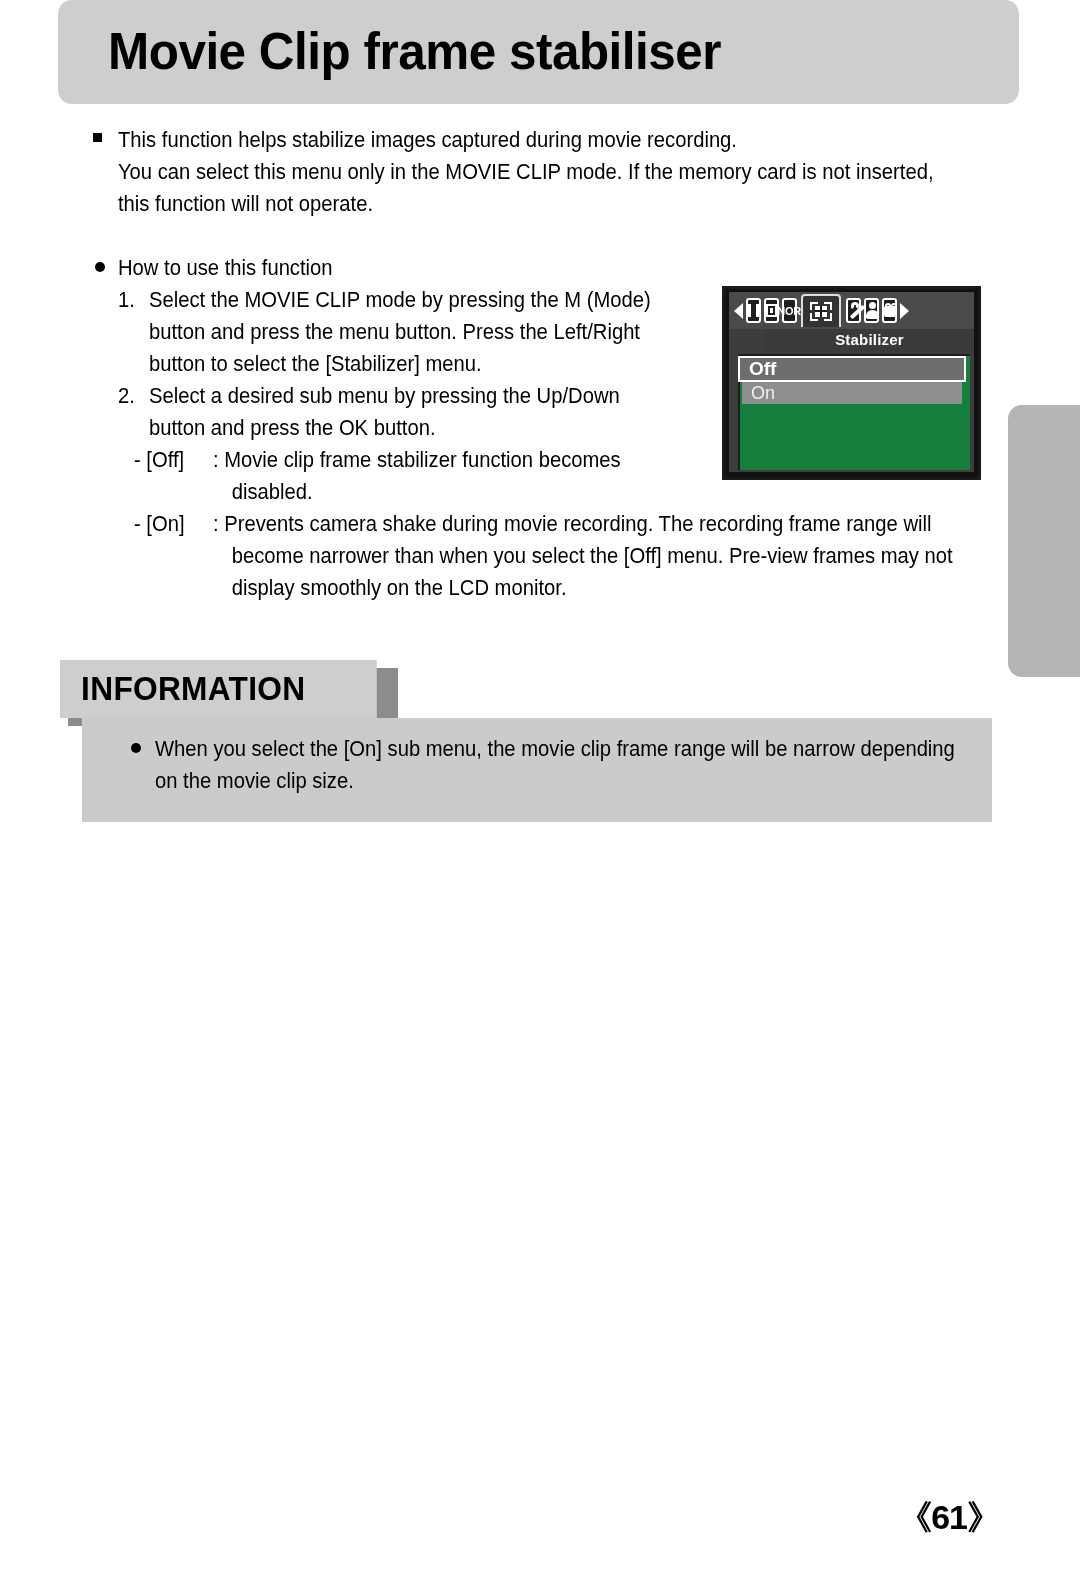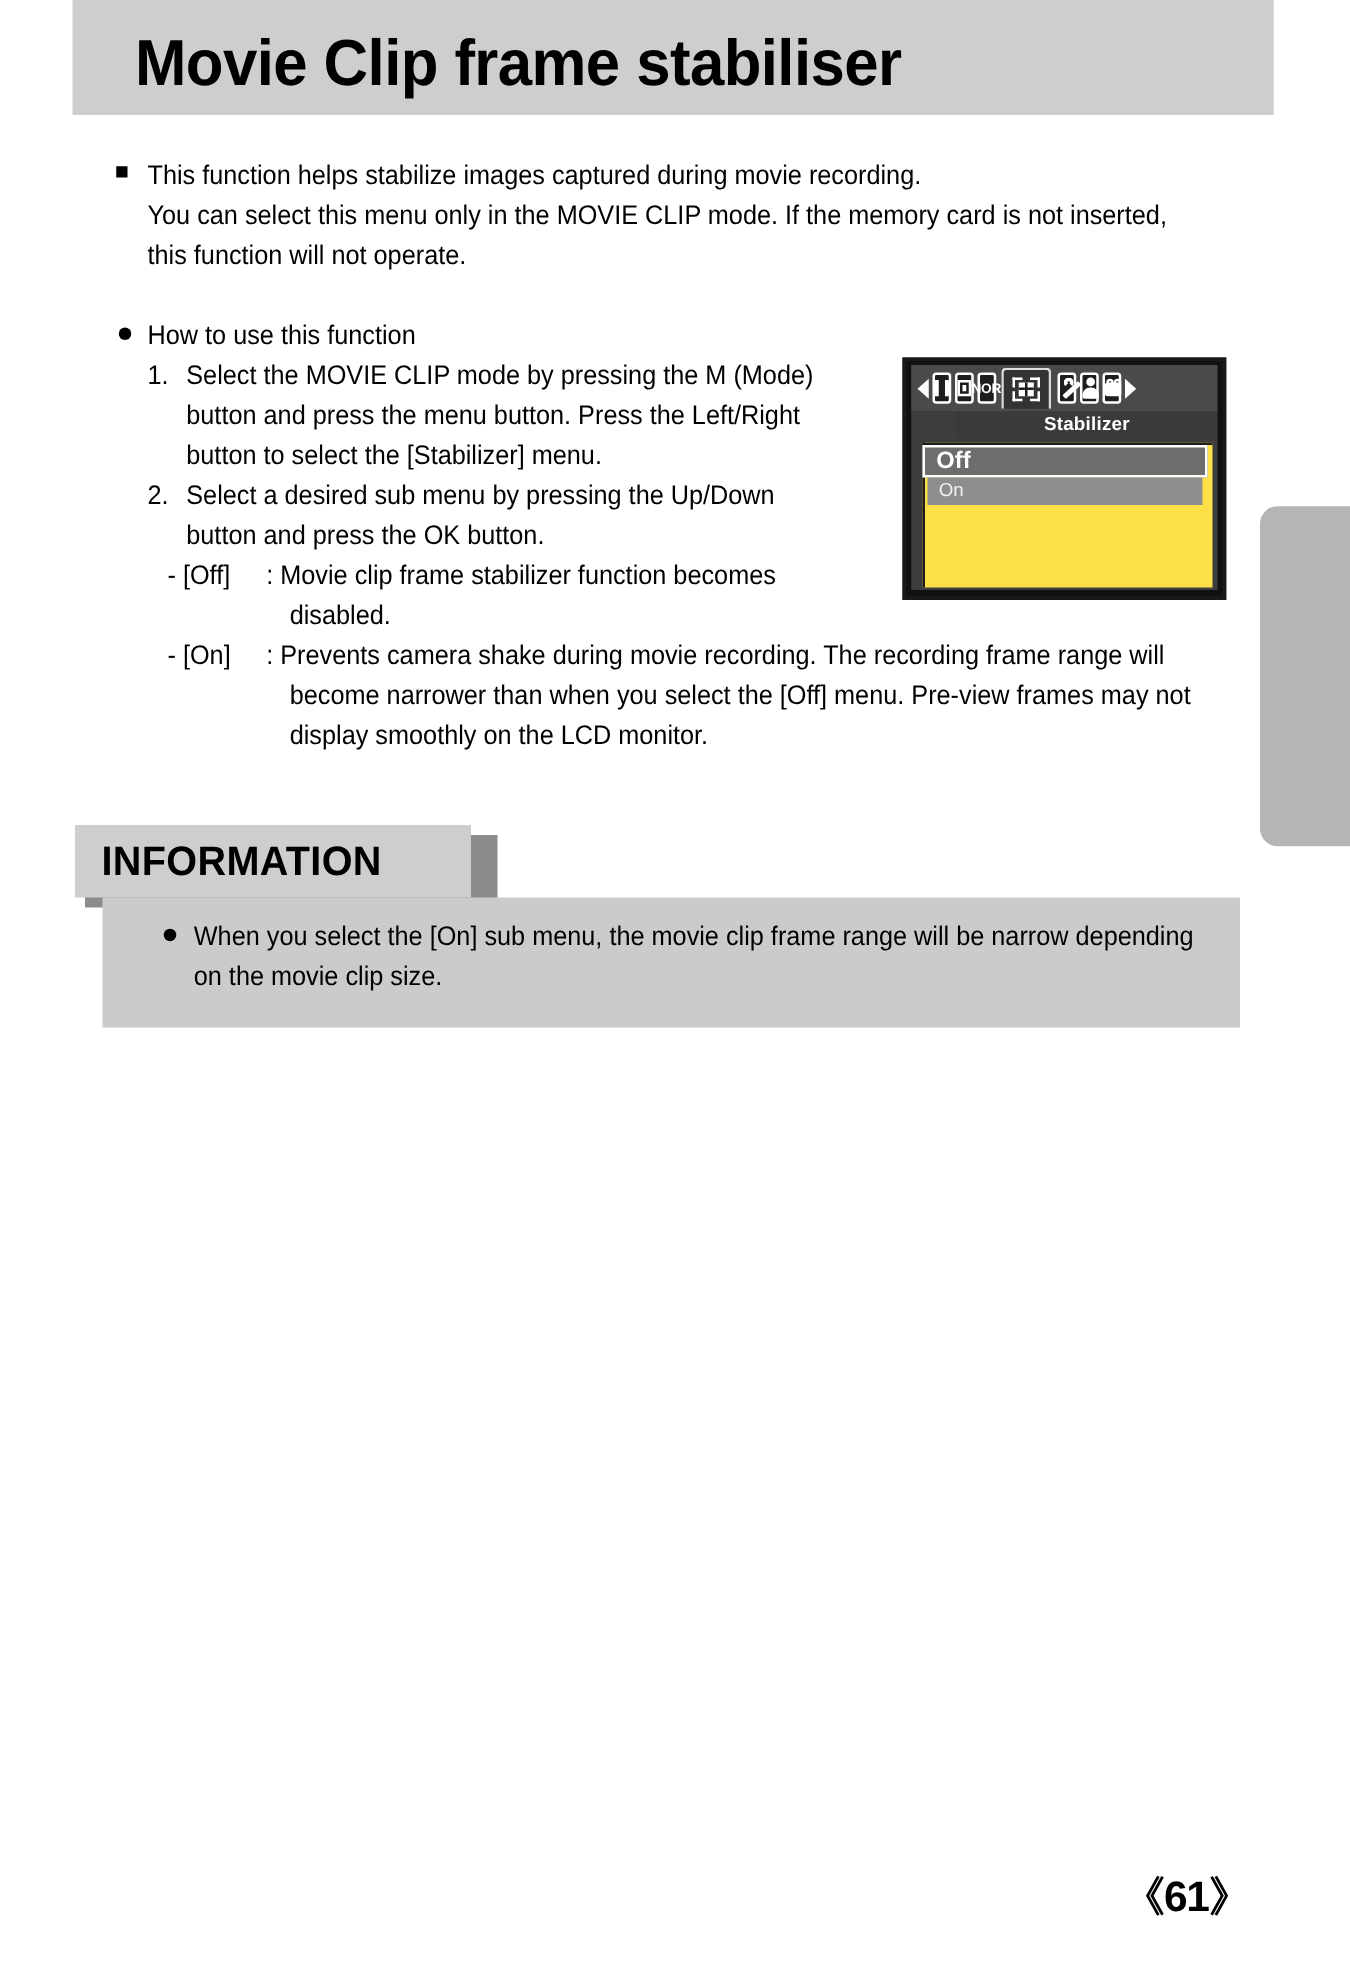--- a/index.html
+++ b/index.html
@@ -15,22 +15,23 @@
     color: #000000;
     overflow: hidden;
   }
 
   
   #header-banner {
     position: absolute;
     left: 58px;
     top: 0px;
     width: 961px;
-    height: 92px;
+    height: 104px;
     background: #cecece;
+    border-radius: 14px;
   }
   #page-title {
     position: absolute;
     left: 50px;
     top: 22px;
     font-size: 52px;
     font-weight: bold;
     letter-spacing: -0.5px;
     line-height: 58px;
     white-space: nowrap;
@@ -298,21 +299,21 @@
     line-height: 22px;
     letter-spacing: 0.2px;
     margin-left: 36px;
   }
   #lcd-body {
     position: absolute;
     left: 9px;
     right: 4px;
     top: 62px;
     bottom: 2px;
-    background: #fde047;
+    background: #15803d;
     border-top: 2px solid #1d1d1d;
     border-left: 2px solid #1d1d1d;
   }
   .menu-row {
     height: 22px;
     line-height: 22px;
     color: #ffffff;
     font-size: 17px;
     padding-left: 9px;
     box-sizing: border-box;
@@ -324,21 +325,21 @@
     height: 26px;
     line-height: 22px;
     margin-left: -2px;
     margin-right: 4px;
     font-size: 19px;
   }
   .menu-row.normal {
     background: #8e8e8e;
     margin-left: 2px;
     margin-right: 8px;
-    font-size: 15px;
+    font-size: 18px;
     color: #f0f0f0;
   }
 
   
   #edge-tab {
     position: absolute;
     left: 1008px;
     top: 405px;
     width: 90px;
     height: 272px;

